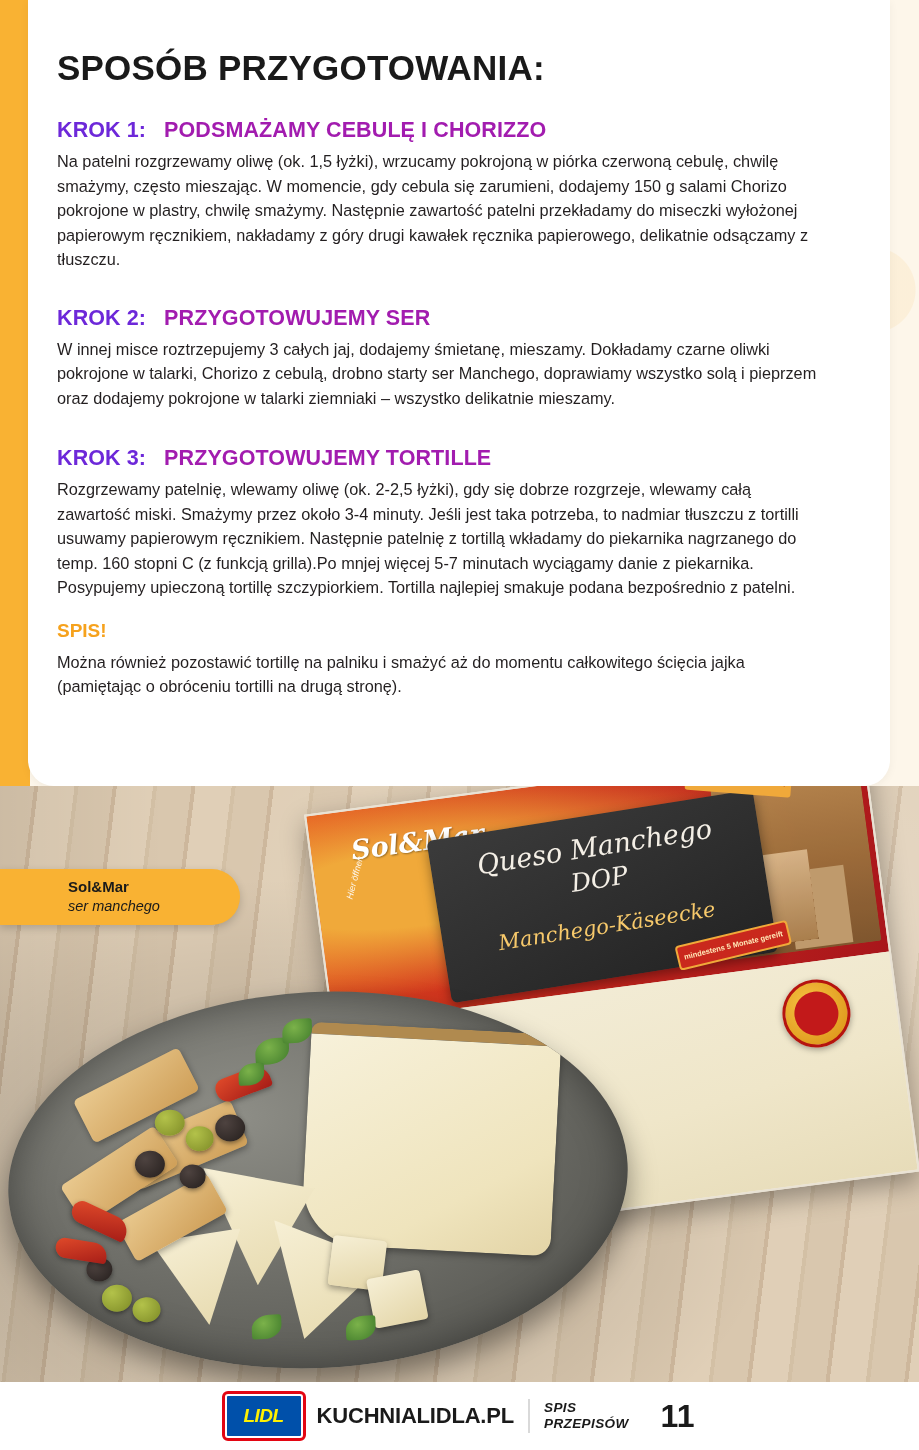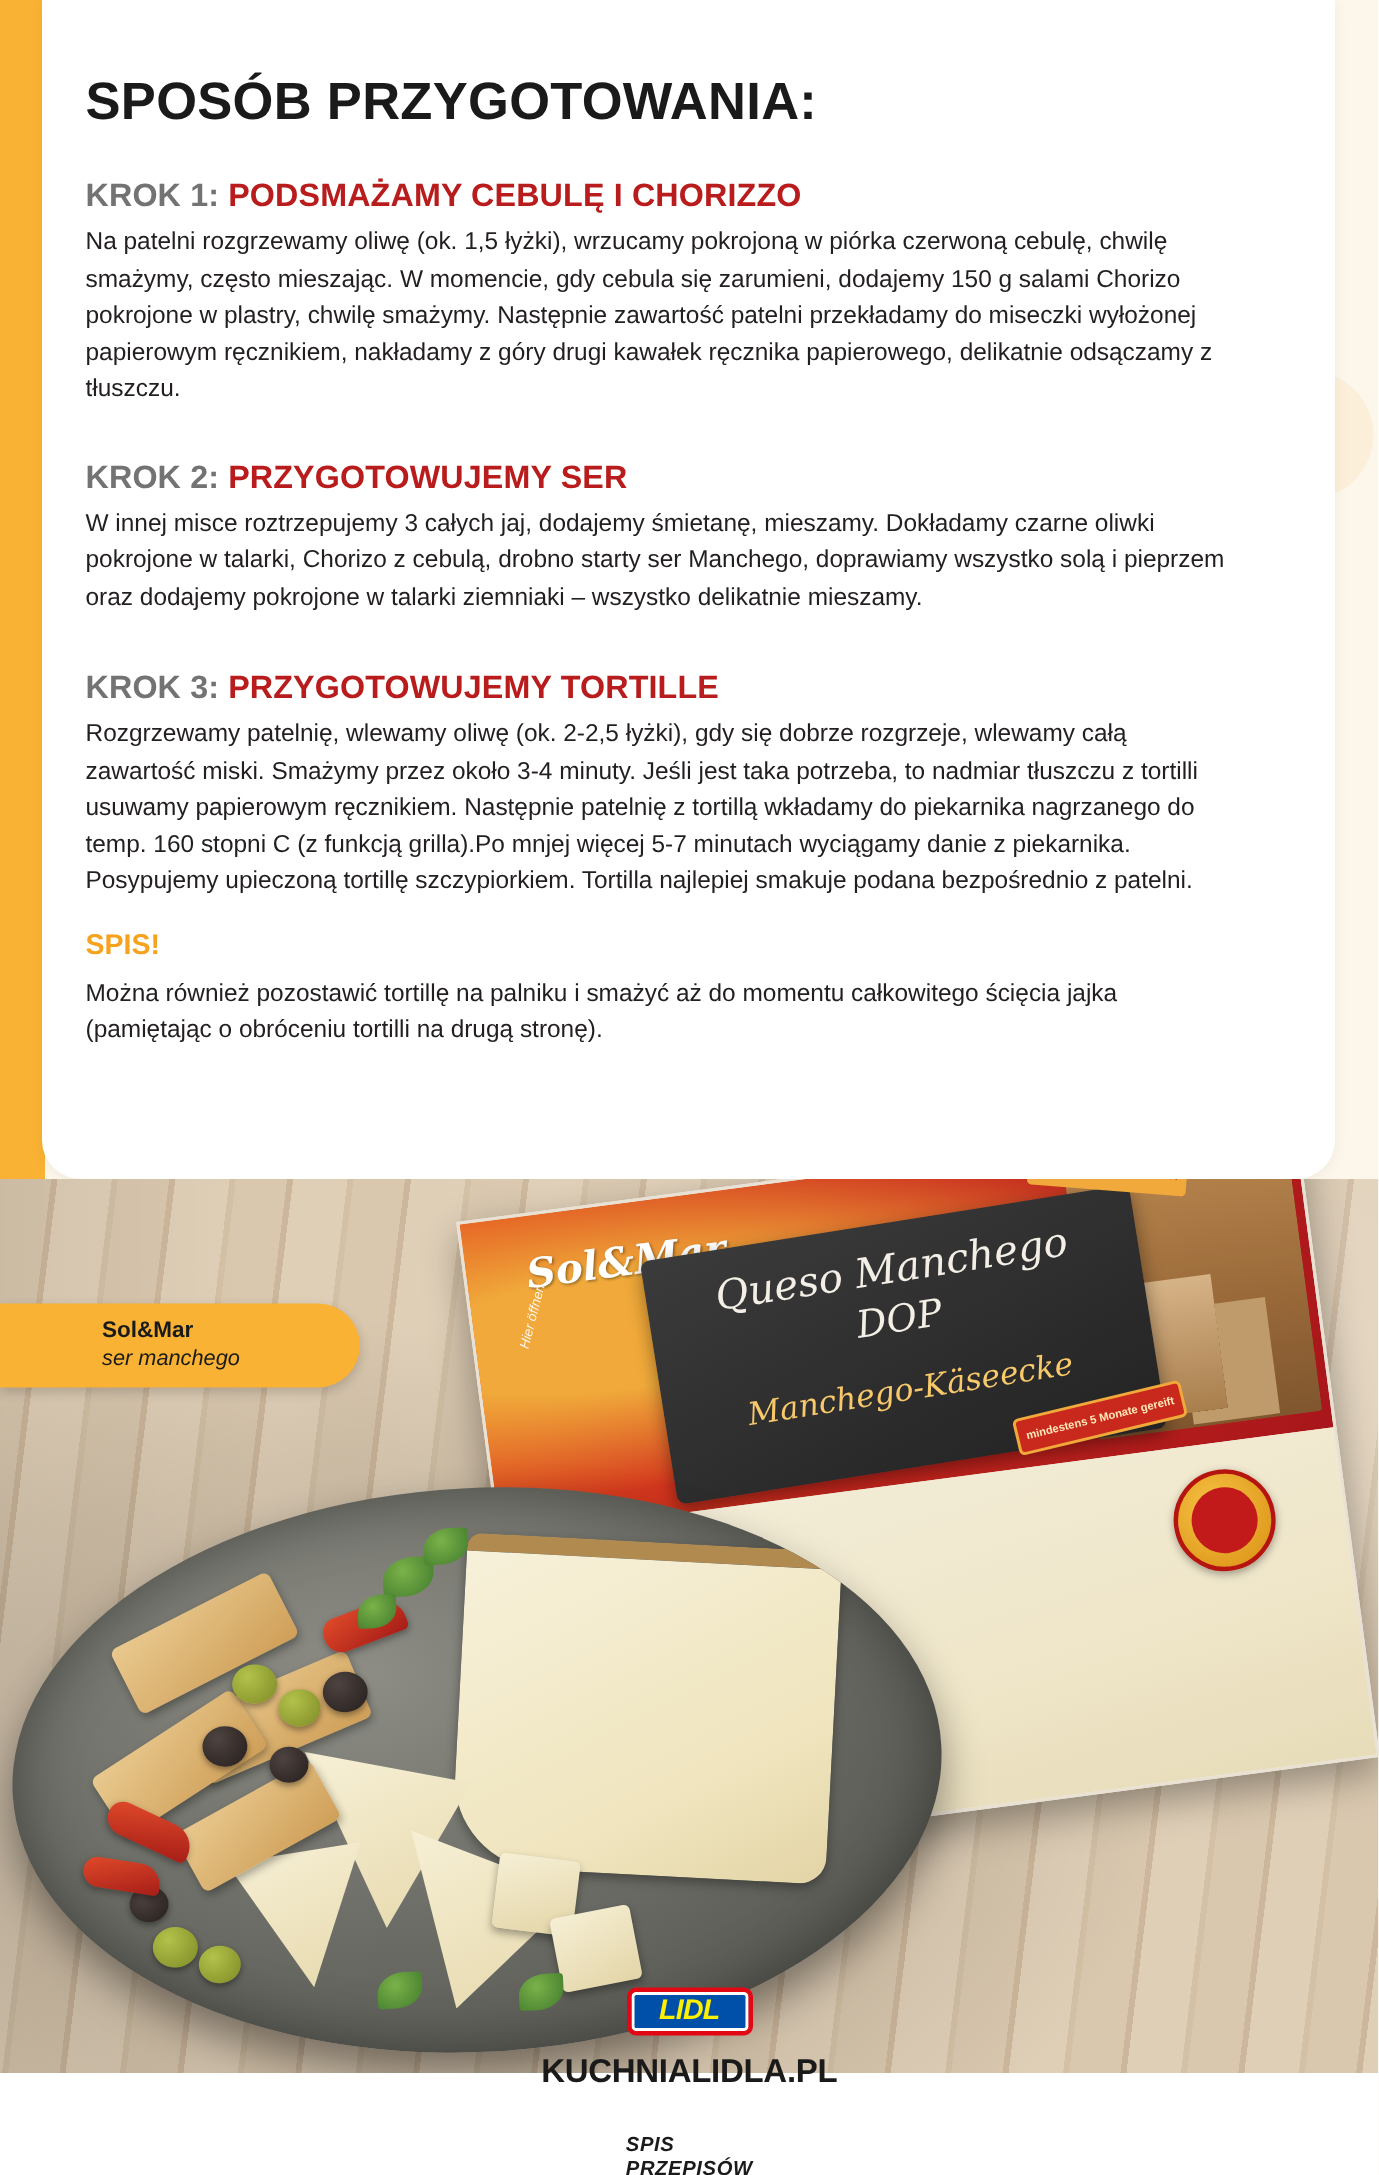--- a/index.html
+++ b/index.html
@@ -84,22 +84,22 @@
     margin: 0 0 30px 0;
     color: #1a1a1a;
   }
   .step { margin-bottom: 20px; }
   .step-head {
     font-size: 21.5px;
     font-weight: bold;
     margin: 0 0 6px 0;
     letter-spacing: .1px;
   }
-  .step-no { color: #737373; }
-  .step-name { color: #b91c1c; margin-left: 6px; }
+  .step-no { color: #6d28d9; }
+  .step-name { color: #a21caf; margin-left: 18px; }
   .step-body {
     font-size: 16.3px;
     line-height: 24.5px;
     margin: 0;
     color: #231f20;
   }
   .gap-1 { height: 14px; }
   .gap-2 { height: 16px; }
   .note-head {
     font-size: 19px;
@@ -354,21 +354,20 @@
     background: #ffffff;
   }
   .footer-inner {
     position: absolute;
     left: 0; right: 0; top: 0;
     height: 68px;
     display: flex;
     align-items: center;
     justify-content: center;
     gap: 14px;
-    flex-direction: column;
   }
   .lidl-logo {
     width: 74px; height: 40px;
     background: #0050aa;
     border: 2px solid #ffffff;
     outline: 3px solid #e30613;
     border-radius: 3px;
     position: relative;
     display: flex; align-items: center; justify-content: center;
   }

